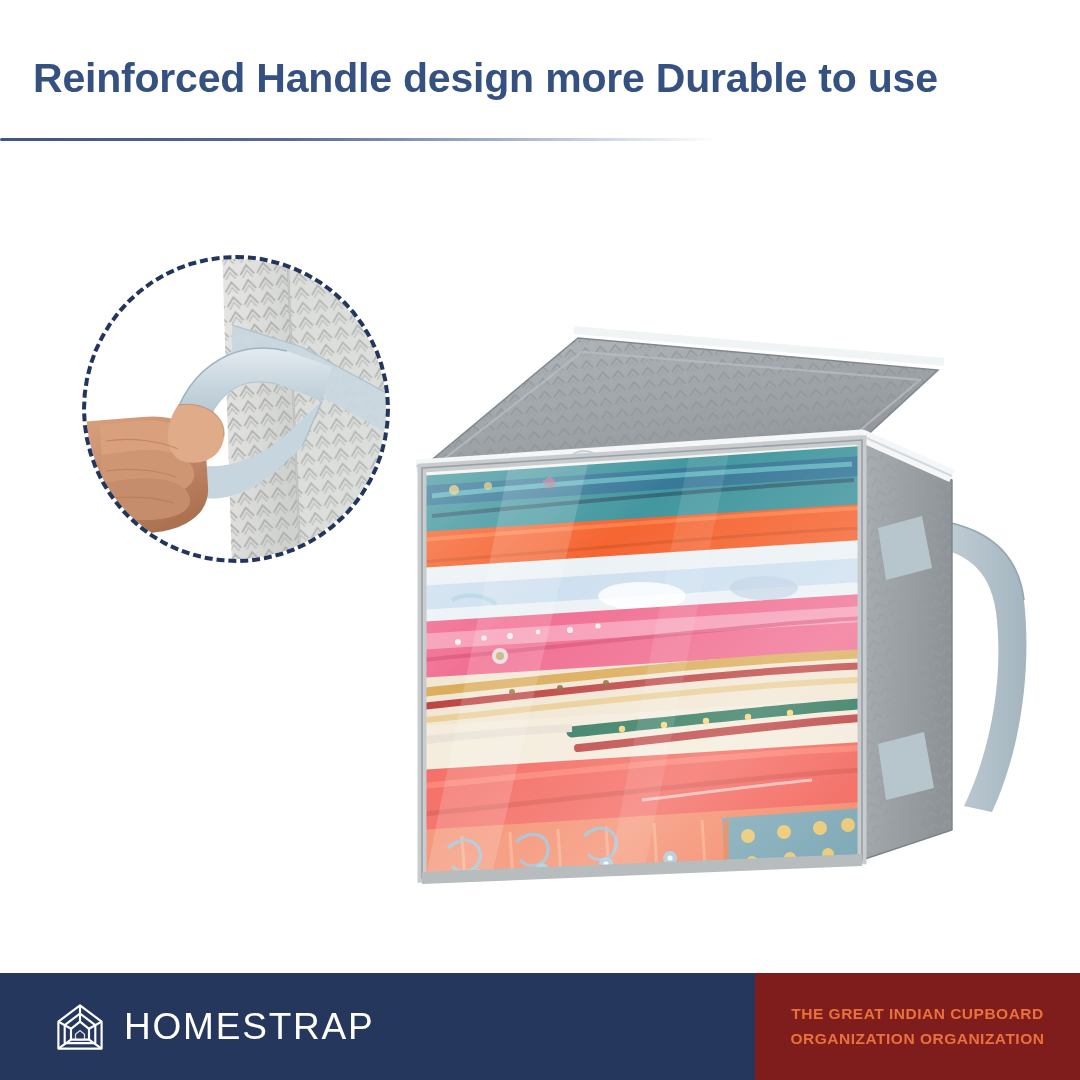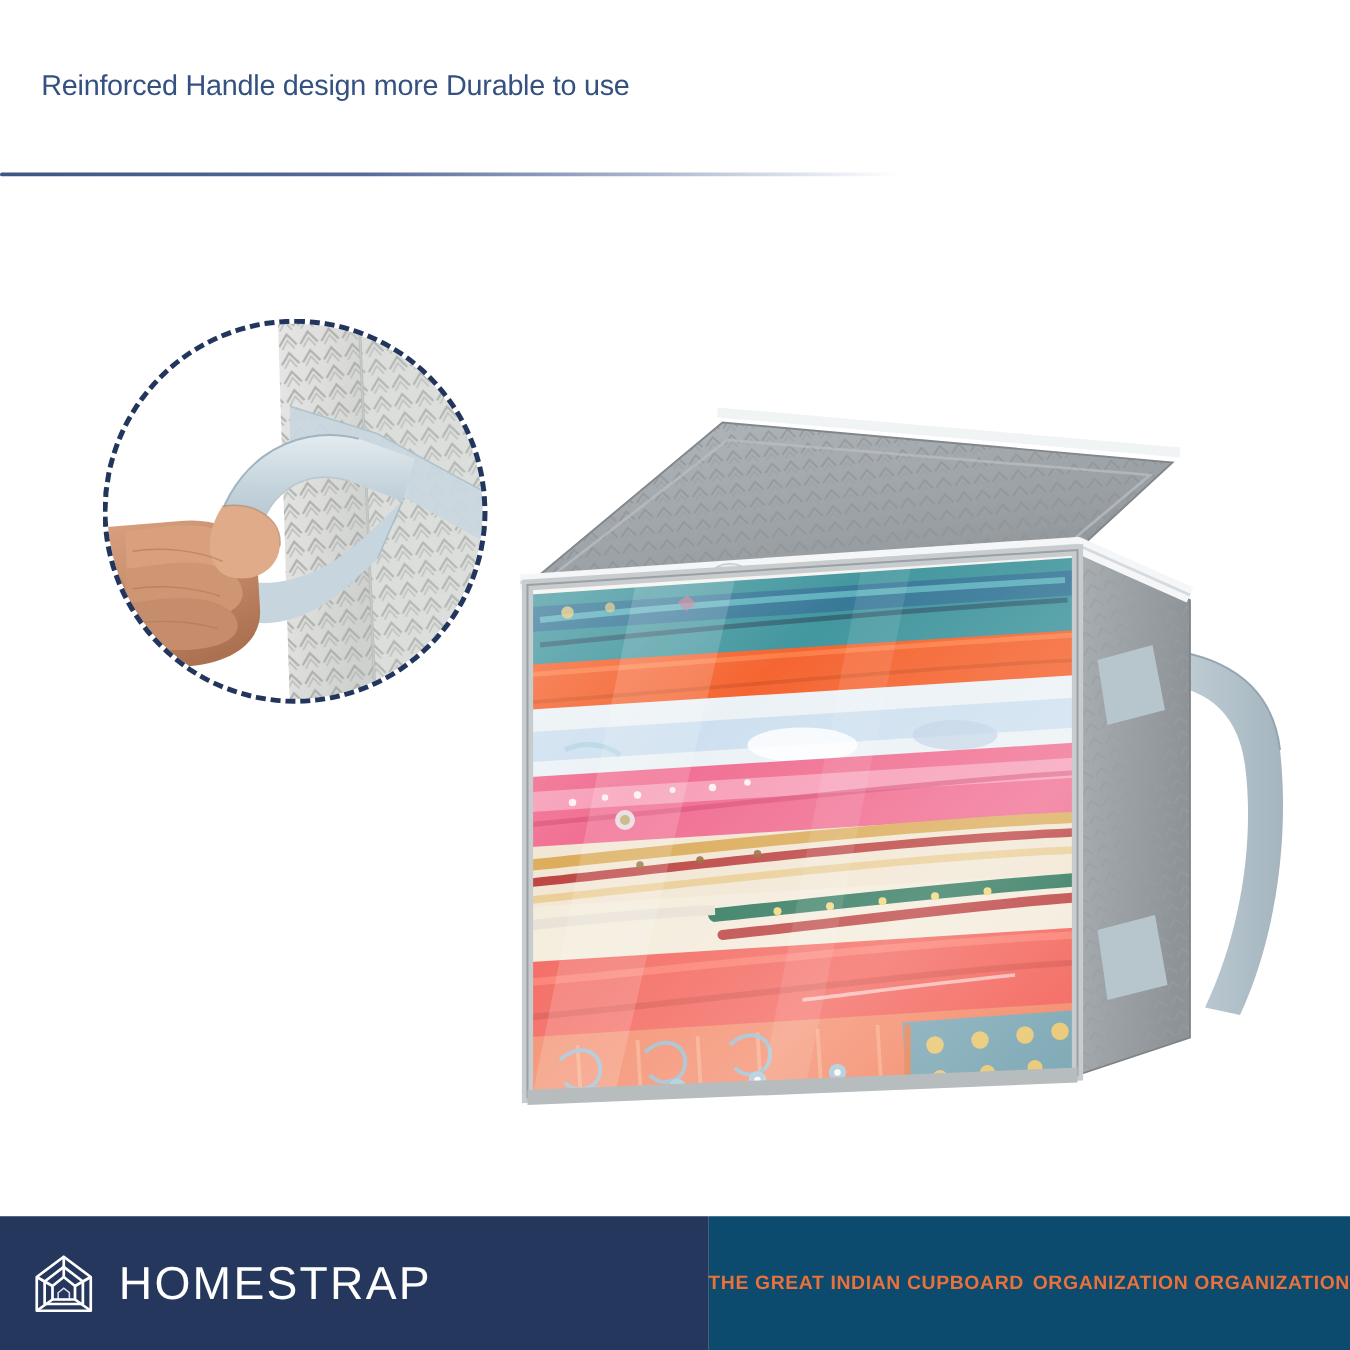--- a/index.html
+++ b/index.html
@@ -15,22 +15,22 @@
     font-family: "Liberation Sans", sans-serif;
     -webkit-font-smoothing: antialiased;
   }
 
   
   .headline {
     position: absolute;
     left: 33px;
     top: 55px;
     width: 980px;
-    font-size: 23px;
-    font-weight: normal;
+    font-size: 41px;
+    font-weight: bold;
     color: #345182;
     letter-spacing: -0.2px;
     white-space: nowrap;
   }
   .headline-rule {
     position: absolute;
     left: 0;
     top: 138px;
     width: 718px;
     height: 3px;
@@ -75,29 +75,29 @@
     width: 1080px;
     height: 107px;
     display: flex;
   }
   .footer-left {
     width: 755px;
     height: 100%;
     background: #25375c;
     display: flex;
     align-items: center;
-    padding-left: 24px;
+    padding-left: 53px;
     box-sizing: border-box;
   }
   .footer-right {
     flex: 1;
     height: 100%;
-    background: #0c4a6e;
+    background: #7f1d1d;
     display: flex;
-    flex-direction: row;
+    flex-direction: column;
     align-items: center;
     justify-content: center;
     gap: 7px;
   }
   .brand-mark {
     width: 54px;
     height: 54px;
     flex: none;
     margin-right: 17px;
   }

